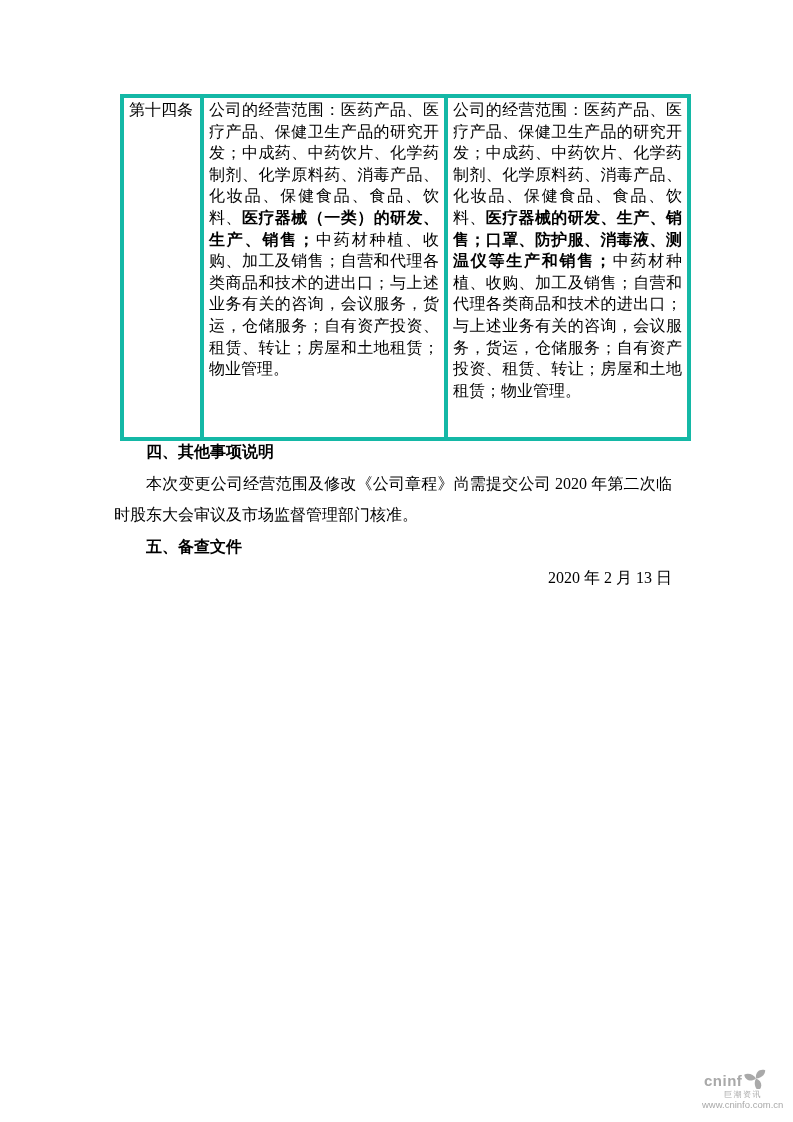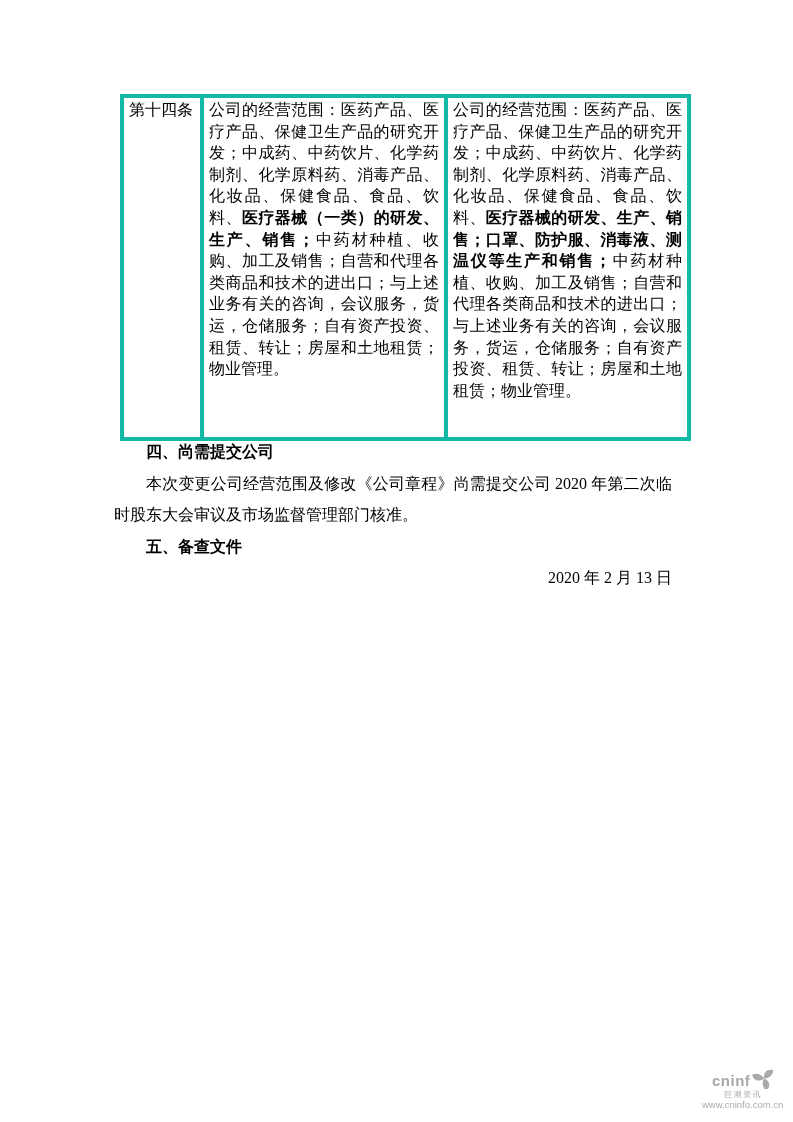--- a/index.html
+++ b/index.html
@@ -75,21 +75,21 @@
   
   .cninfo {
     position: absolute;
     left: 700px;
     top: 1066px;
     width: 90px;
     height: 48px;
   }
   .cninfo .brand-row {
     position: absolute;
-    left: 12px;
+    left: 4px;
     top: 2px;
     display: flex;
     align-items: center;
   }
   .cninfo .brand-text {
     font-family: "Liberation Sans", sans-serif;
     font-weight: 700;
     font-size: 15px;
     letter-spacing: 0.5px;
   }
@@ -124,21 +124,21 @@
         <span>公司的经营范围：医药产品、医疗产品、保健卫生产品的研究开发；中成药、中药饮片、化学药制剂、化学原料药、消毒产品、化妆品、保健食品、食品、饮料、</span><span class="bold-seg">医疗器械（一类）的研发、生产、销售；</span><span>中药材种植、收购、加工及销售；自营和代理各类商品和技术的进出口；与上述业务有关的咨询，会议服务，货运，仓储服务；自有资产投资、租赁、转让；房屋和土地租赁；物业管理。</span>
       </td>
       <td class="new-col">
         <span>公司的经营范围：医药产品、医疗产品、保健卫生产品的研究开发；中成药、中药饮片、化学药制剂、化学原料药、消毒产品、化妆品、保健食品、食品、饮料、</span><span class="bold-seg">医疗器械的研发、生产、销售；口罩、防护服、消毒液、测温仪等生产和销售；</span><span>中药材种植、收购、加工及销售；自营和代理各类商品和技术的进出口；与上述业务有关的咨询，会议服务，货运，仓储服务；自有资产投资、租赁、转让；房屋和土地租赁；物业管理。</span>
       </td>
     </tr>
   </tbody>
     </table>
 
   <div class="body-flow">
-    <div class="sec-heading">四、尚需提交公司</div>
+    <div class="sec-heading">四、其他事项说明</div>
     <div class="sec-para">本次变更公司经营范围及修改《公司章程》尚需提交公司 2020 年第二次临时股东大会审议及市场监督管理部门核准。</div>
     <div class="sec-heading">五、备查文件</div>
     <div class="sig-date">2020 年 2 月 13 日</div>
   </div>
 
   <div class="cninfo" style="color:#a9a9a9;">
     <div class="brand-row">
       <span class="brand-text">cninf</span>
       <span class="pinwheel">
         <svg width="24" height="21" viewBox="0 0 26 22">

